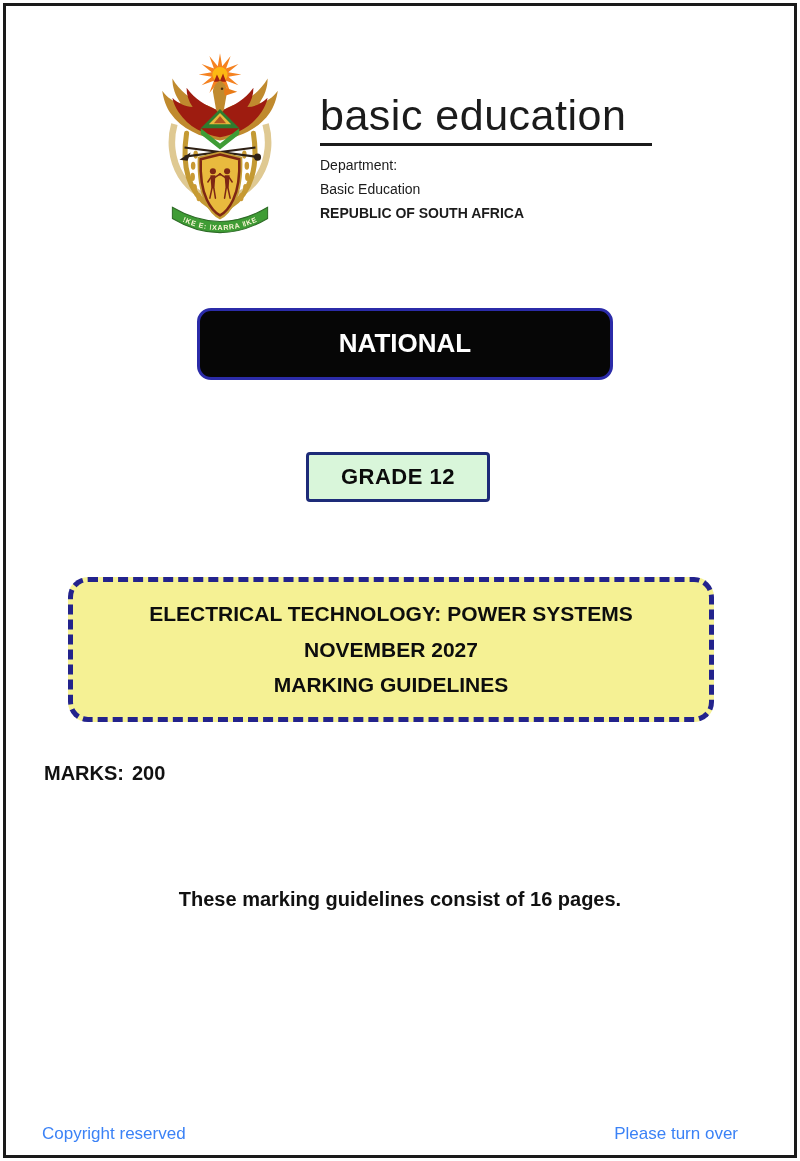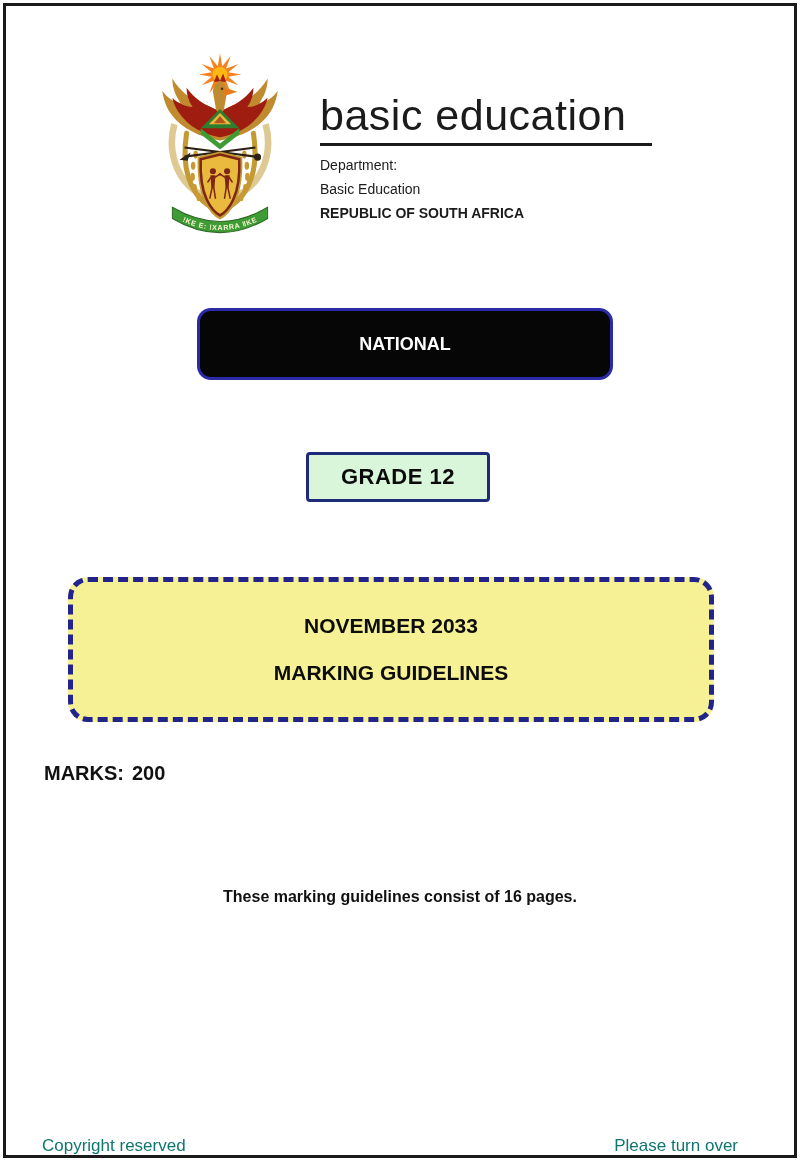--- a/index.html
+++ b/index.html
@@ -31,21 +31,21 @@
   .dept-block { margin-top: 7px; font-size: 14px; line-height: 24px; color: #1b1b1b; }
   .country { font-weight: bold; }
 
   
   .nsc-box {
     position: absolute; top: 308px; left: 197px;
     width: 416px; height: 72px;
     background: #060606;
     border: 3px solid #2b2ba8;
     border-radius: 14px;
-    color: #ffffff; font-weight: bold; font-size: 18px;
+    color: #ffffff; font-weight: bold; font-size: 26px;
     line-height: 1.45; text-align: center;
     display: flex; flex-direction: column; justify-content: center; align-items: center;
   }
 
   
   .grade-box {
     position: absolute; top: 452px; left: 306px;
     width: 184px; height: 50px;
     background: #d9f6da;
     border: 3px solid #1d2b78;
@@ -65,26 +65,26 @@
     display: flex; flex-direction: column; justify-content: space-evenly; align-items: center;
     font-weight: bold; font-size: 21px; color: #0d0d0d;
     text-align: center; padding: 8px 12px;
   }
 
   
   .marks { position: absolute; top: 746px; left: 44px; font-weight: bold; font-size: 20px; margin-top: 16px; }
   .marks .value { margin-left: 8px; }
   .note {
     position: absolute; top: 888px; left: 0; width: 100%;
-    text-align: center; font-weight: bold; font-size: 16px;
+    text-align: center; font-weight: bold; font-size: 20px;
   }
   .footer {
     position: absolute; top: 1124px; left: 42px; right: 62px;
     display: flex; justify-content: space-between;
-    font-size: 17px; color: #0f766e; margin-top: 12px;
+    font-size: 17px; color: #3b82f6;
   }
 </style>
 </head>
 <body>
 
 <div class="frame"></div>
 
 <header class="masthead">
   <svg class="emblem" viewBox="0 0 300 390" xmlns="http://www.w3.org/2000/svg">
 
@@ -170,21 +170,22 @@
 
 <div class="nsc-box">
   <span>NATIONAL</span>
 </div>
 
 <div class="grade-box">
   <span>GRADE 12</span>
 </div>
 
 <div class="subject-box">
-  <div>NOVEMBER 2033</div>
+  <div>ELECTRICAL TECHNOLOGY: POWER SYSTEMS</div>
+  <div>NOVEMBER 2027</div>
   <div>MARKING GUIDELINES</div>
 </div>
 
 <div class="marks">
   <span>MARKS:</span><span class="value">200</span>
 </div>
 
 <div class="note">These marking guidelines consist of 16 pages.</div>
 
 <footer class="footer">

